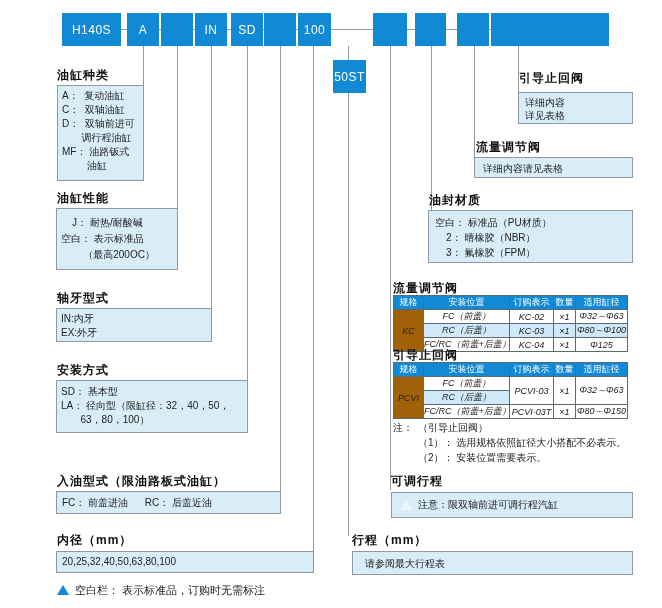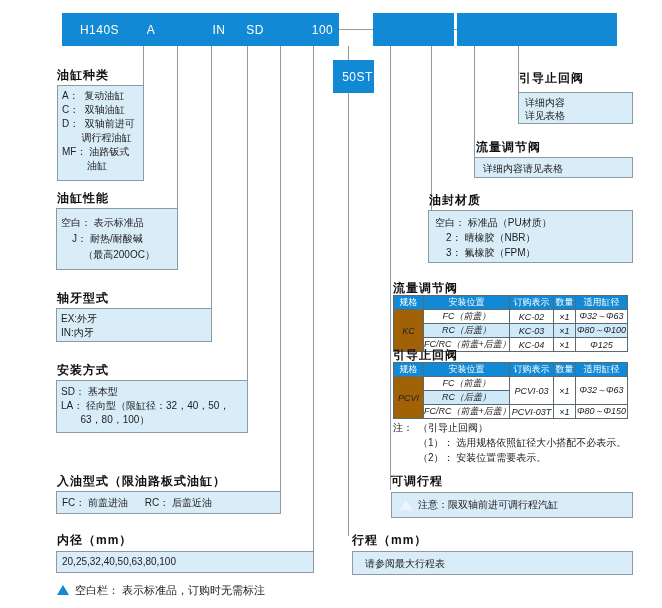--- a/index.html
+++ b/index.html
@@ -3,21 +3,21 @@
 <meta charset="utf-8">
 <style>
   html,body{margin:0;padding:0;background:#ffffff;}
   .stage{
     position:relative;width:662px;height:608px;background:#ffffff;overflow:hidden;
     font-family:"Liberation Sans","DejaVu Sans",sans-serif;color:#222;
   }
   .codebox{
     position:absolute;top:13px;height:33px;background:#1289d4;color:#ffffff;
     display:flex;align-items:center;justify-content:center;
-    font-size:12px;letter-spacing:.5px;z-index:2;padding-left:8px;
+    font-size:12px;letter-spacing:.5px;z-index:2;
   }
   .vline{position:absolute;width:1px;background:#8d9aa4;z-index:1;}
   .hline{position:absolute;height:1px;background:#8d9aa4;z-index:1;}
   .sec-title{
     position:absolute;font-size:12px;font-weight:bold;color:#111;
     white-space:nowrap;z-index:3;letter-spacing:1px;
   }
   .lbox{
     position:absolute;background:#d9edf9;border:1px solid #8d9aa4;
     box-sizing:border-box;font-size:10px;color:#222;z-index:2;
@@ -84,29 +84,29 @@
     <div class="ln">A：  复动油缸</div>
     <div class="ln">C：  双轴油缸</div>
     <div class="ln">D：  双轴前进可</div>
     <div class="ln">       调行程油缸</div>
     <div class="ln">MF： 油路钣式</div>
     <div class="ln">         油缸</div>
   </div>
 
   <div class="sec-title" style="left:57px;top:190px;">油缸性能</div>
   <div class="lbox" style="left:56px;top:208px;width:122px;height:62px;padding:6px 4px;">
+    <div class="ln" style="line-height:16px;">    J： 耐热/耐酸碱</div>
     <div class="ln" style="line-height:16px;">空白： 表示标准品</div>
-    <div class="ln" style="line-height:16px;">    J： 耐热/耐酸碱</div>
     <div class="ln" style="line-height:16px;">        （最高200OC）</div>
   </div>
 
   <div class="sec-title" style="left:57px;top:290px;">轴牙型式</div>
   <div class="lbox" style="left:56px;top:308px;width:156px;height:34px;padding:3px 4px;">
+    <div class="ln">IN:内牙</div>
     <div class="ln">EX:外牙</div>
-    <div class="ln">IN:内牙</div>
   </div>
 
   <div class="sec-title" style="left:57px;top:362px;">安装方式</div>
   <div class="lbox" style="left:56px;top:380px;width:192px;height:53px;padding:4px 4px;">
     <div class="ln">SD： 基本型</div>
     <div class="ln">LA： 径向型（限缸径：32，40，50，</div>
     <div class="ln">       63，80，100）</div>
   </div>
 
   <div class="sec-title" style="left:57px;top:473px;">入油型式（限油路板式油缸）</div>

